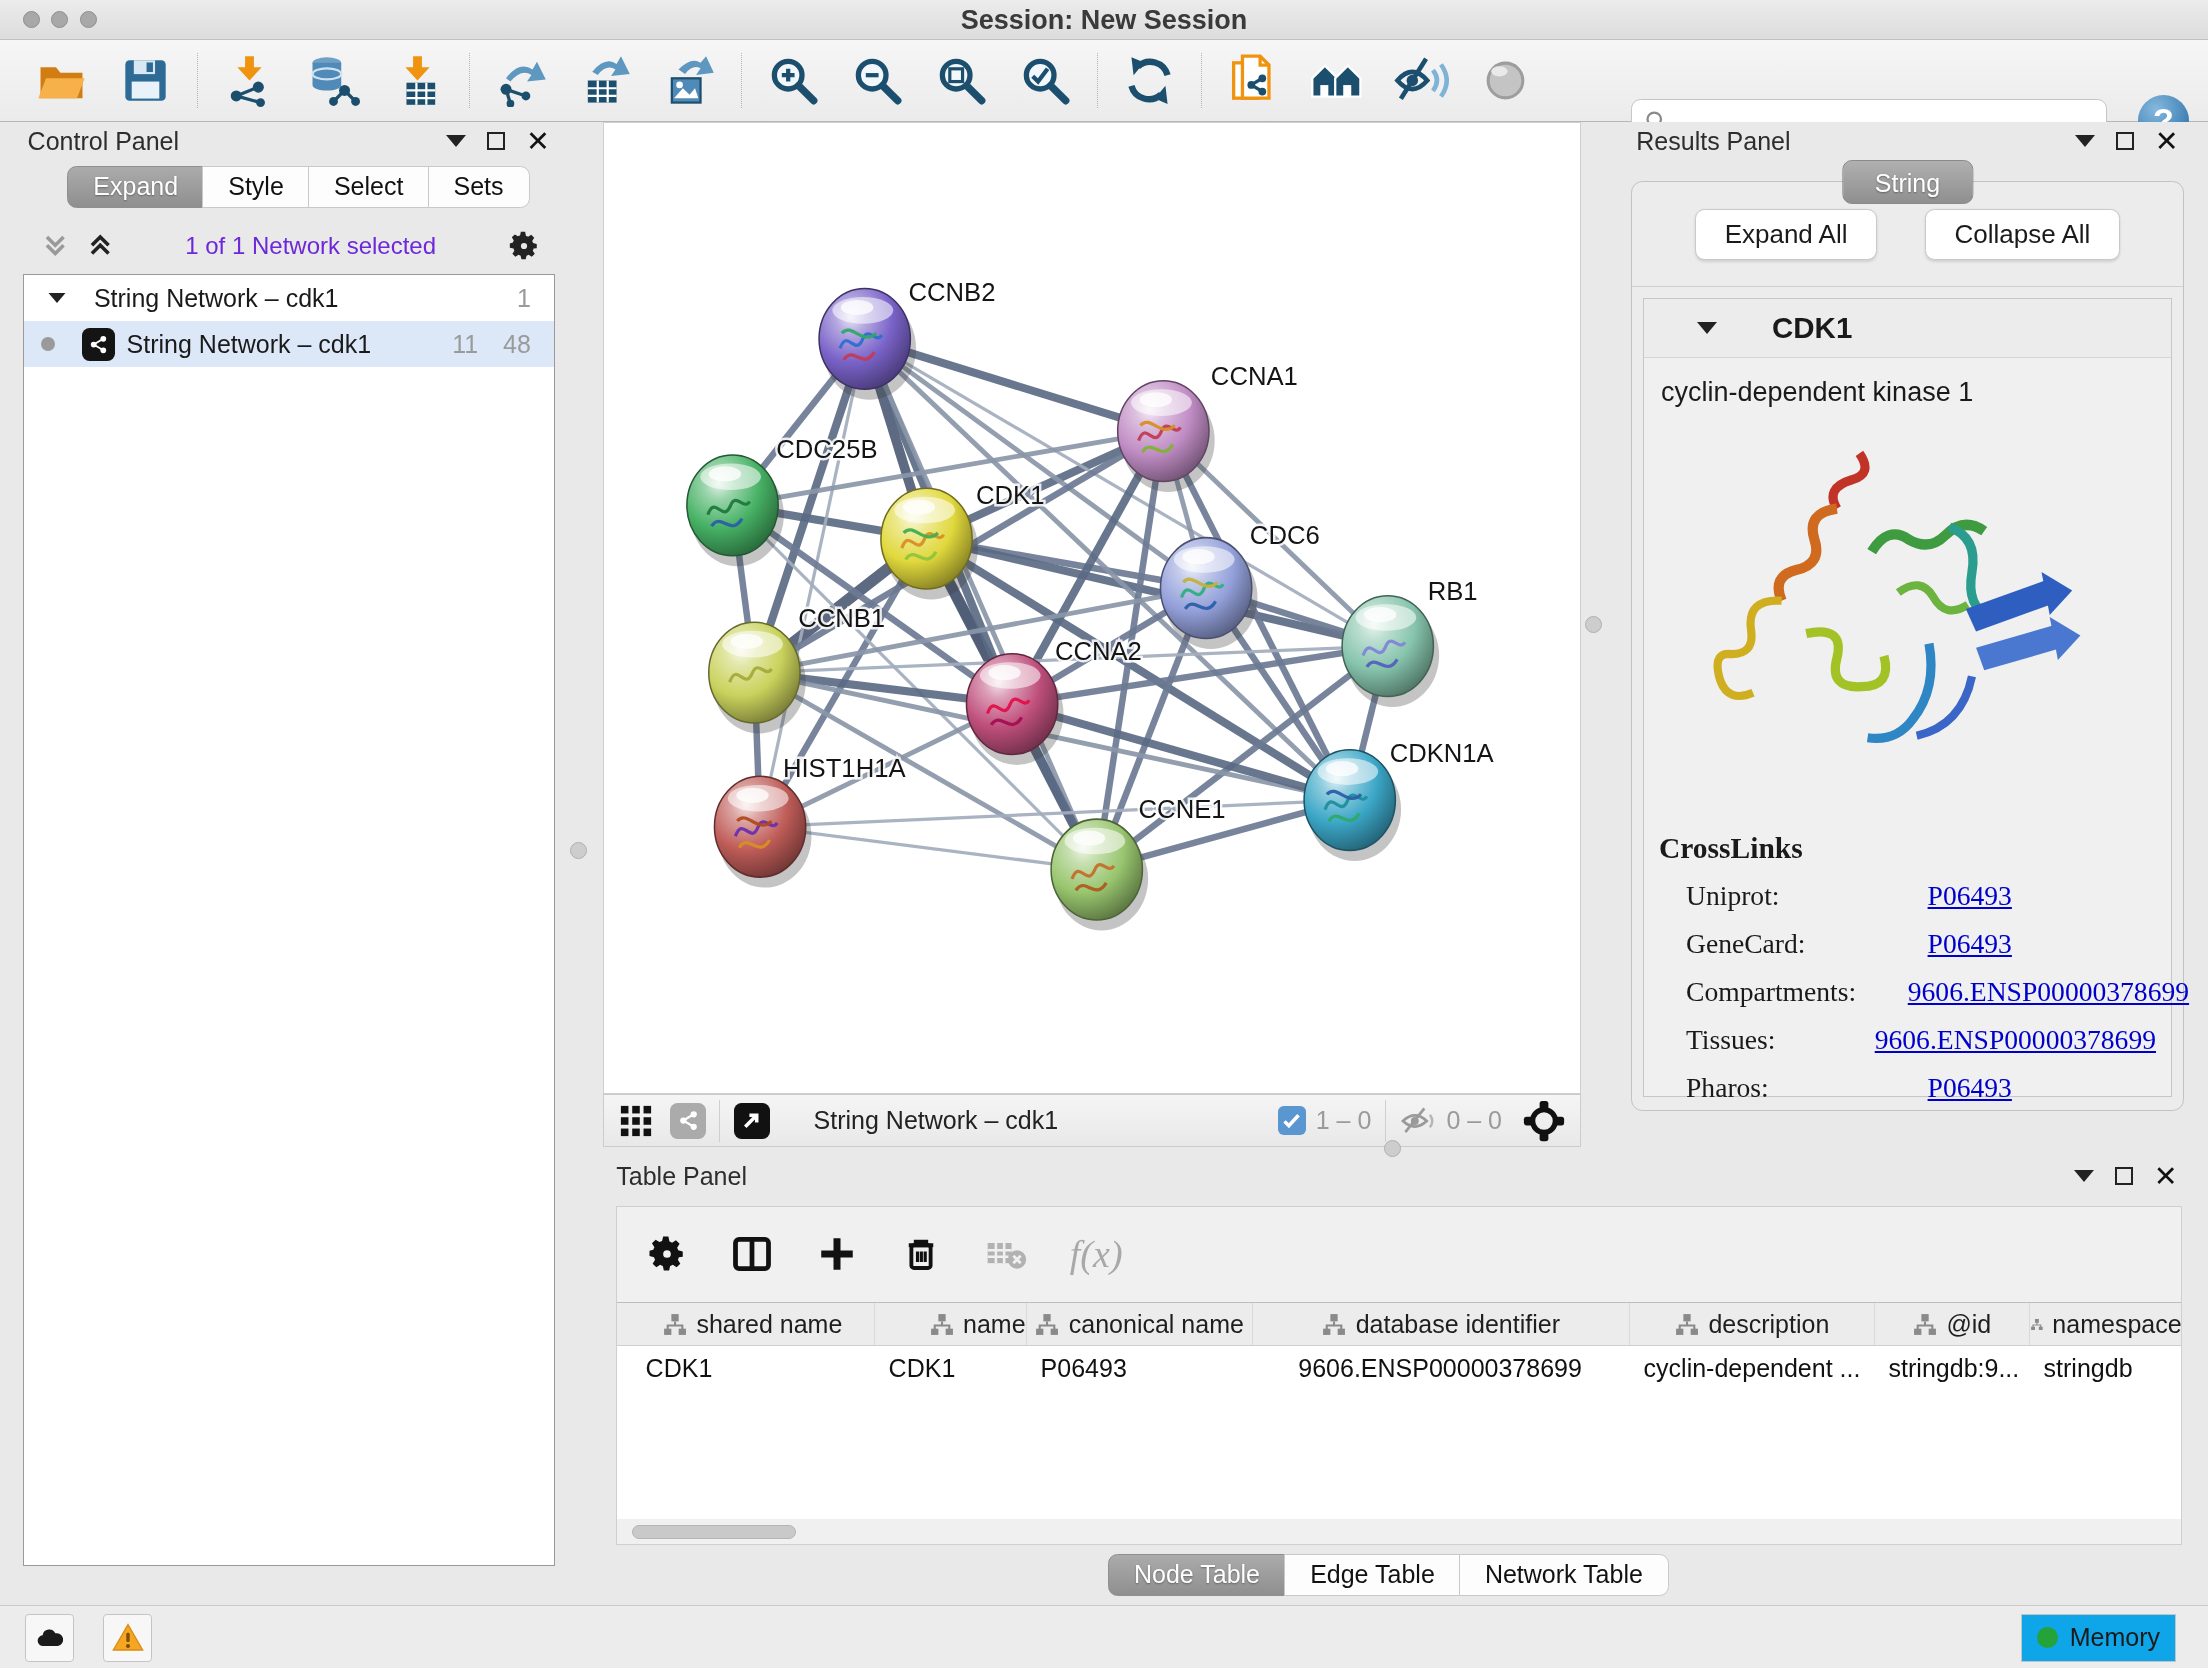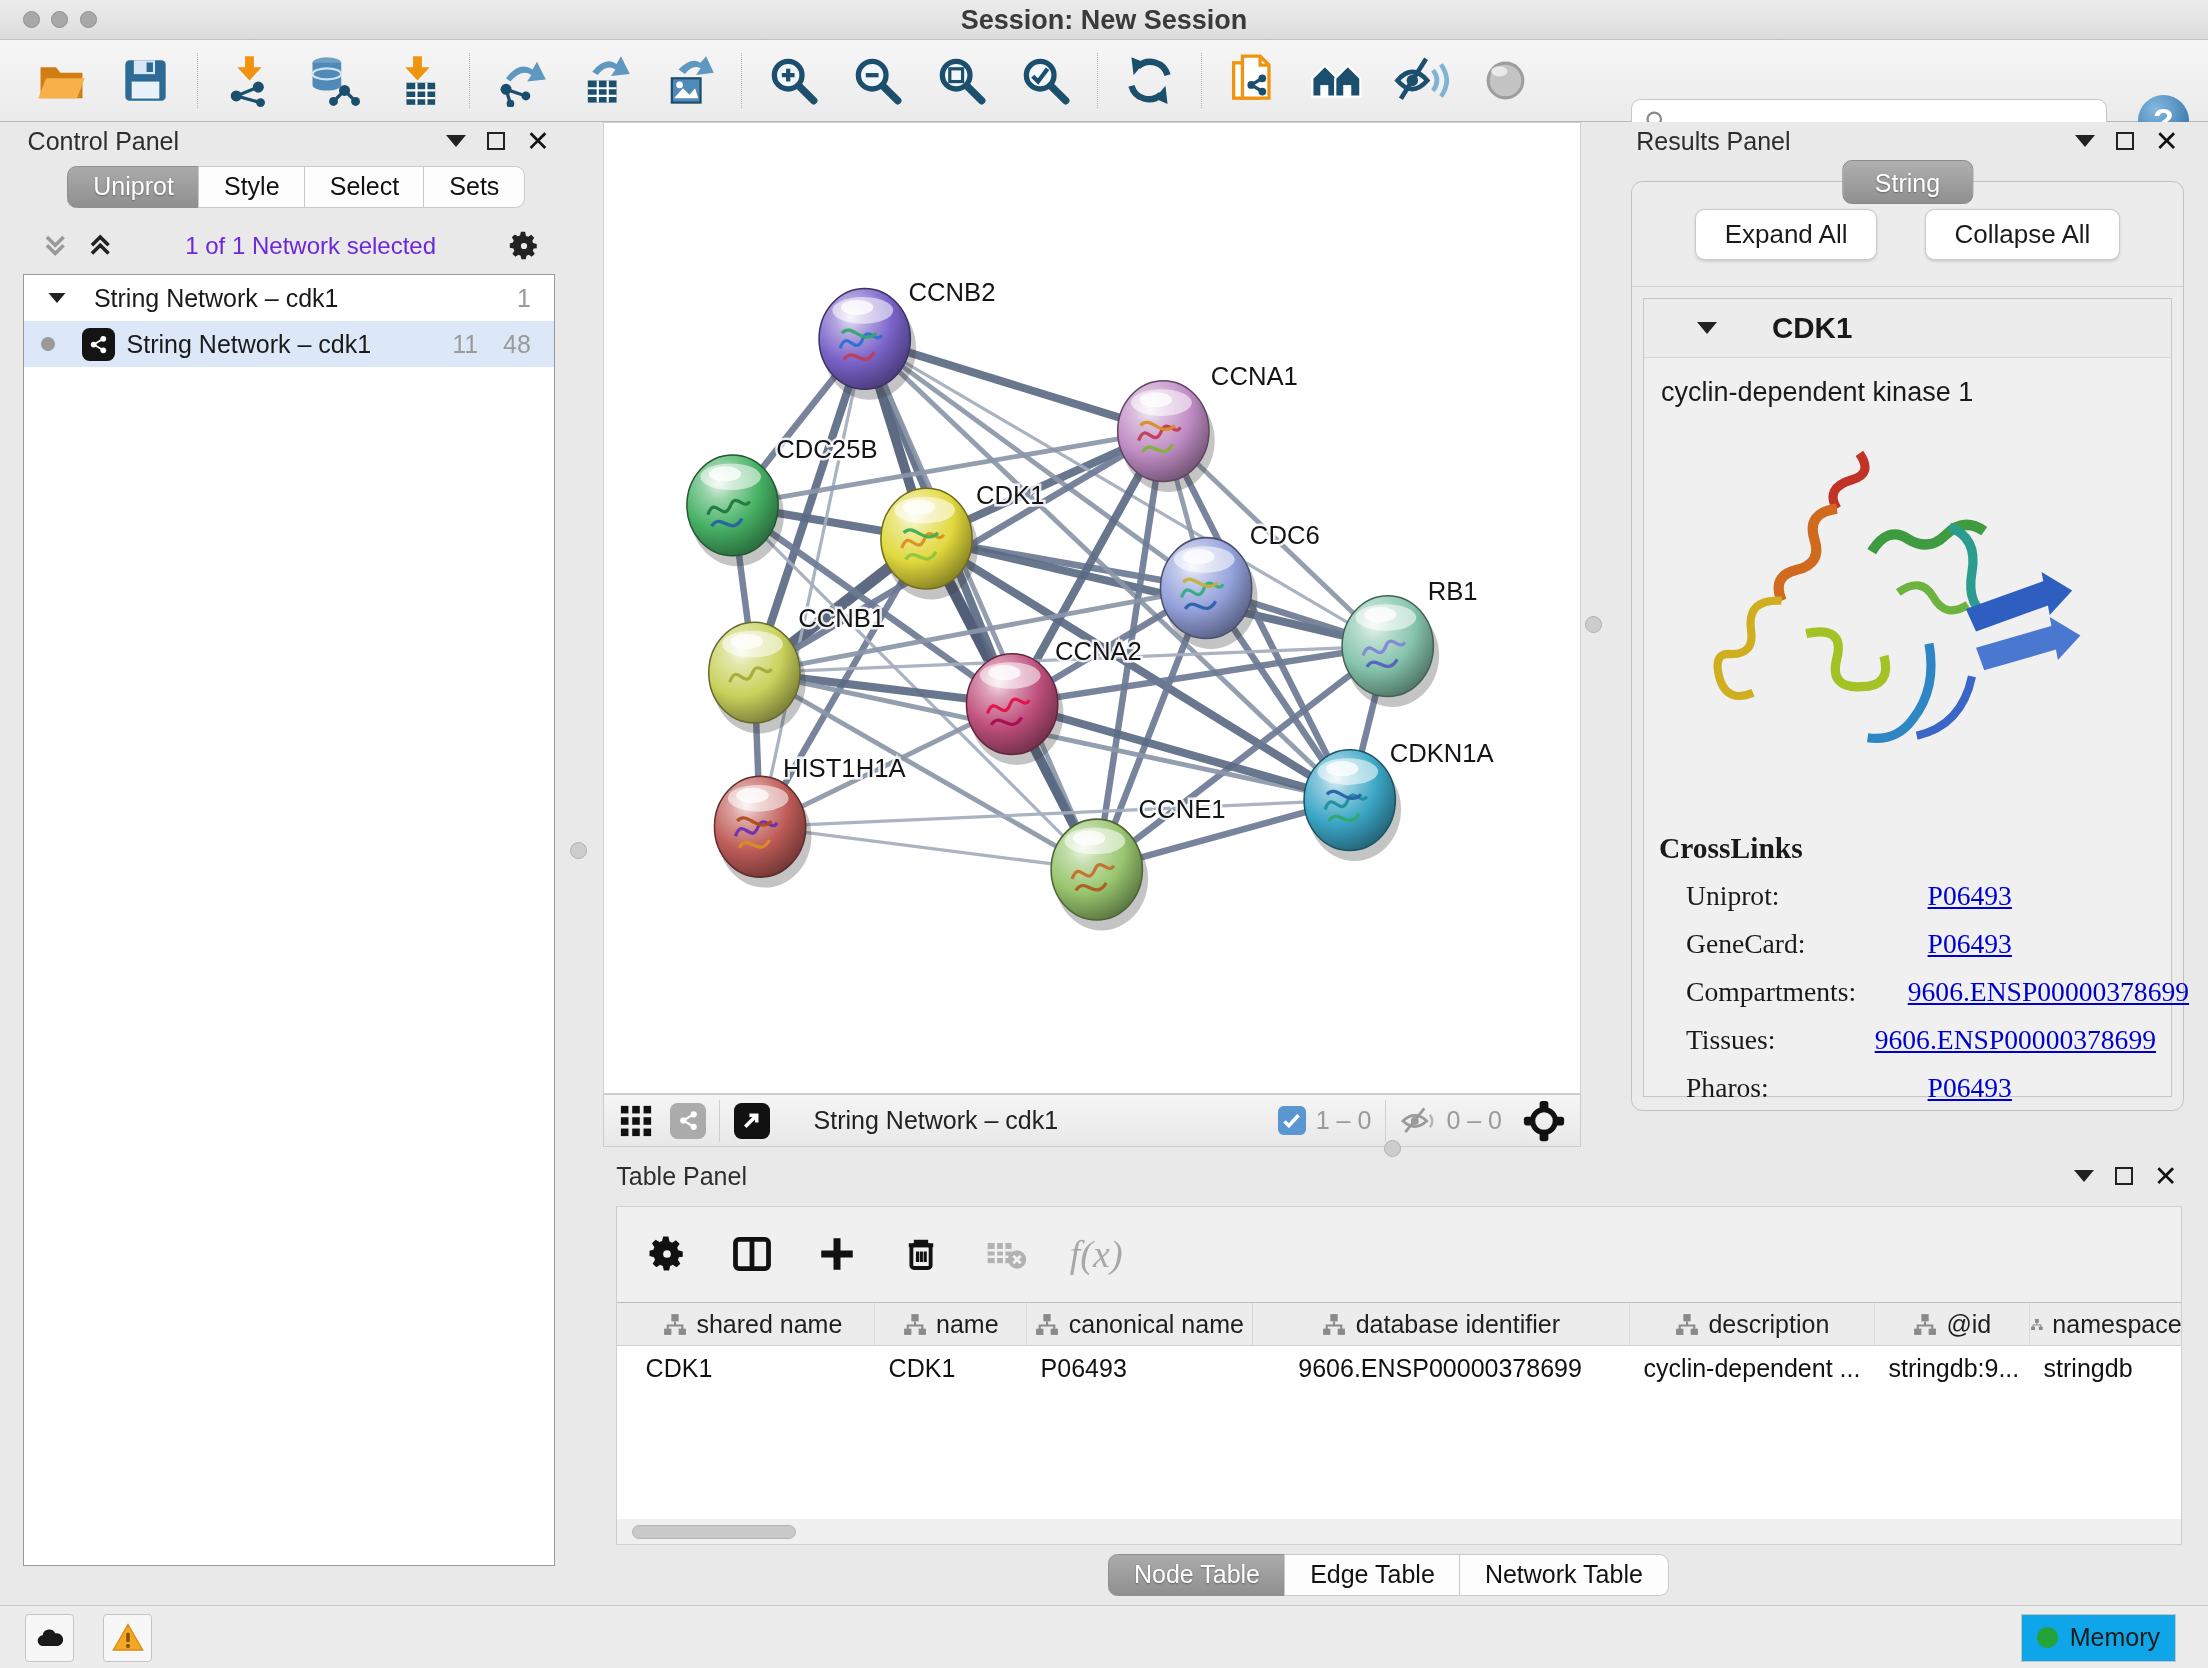--- a/index.html
+++ b/index.html
@@ -301,21 +301,21 @@
   <div class="control-panel">
     <div class="panel-head">
       <span class="panel-title">Control Panel</span>
       <span class="win-controls">
         <span class="caret-down"></span>
         <span class="float-box"></span>
         <span class="close-x">✕</span>
       </span>
     </div>
     <div class="cp-tabs">
-      <div class="tab first active">Uniprot</div>
+      <div class="tab first active">Expand</div>
       <div class="tab">Style</div>
       <div class="tab">Select</div>
       <div class="tab last">Sets</div>
     </div>
     <div class="cp-subbar">
       <svg class="chev" width="28.5" height="28.5" viewBox="0 0 24 24">
         <path d="M5 5 l7 7 7 -7 M5 12 l7 7 7 -7" fill="none" stroke="#9a9a9a" stroke-width="3"></path>
       </svg>
       <svg class="chev" width="28.5" height="28.5" viewBox="0 0 24 24">
         <path d="M5 19 l7 -7 7 7 M5 12 l7 -7 7 7" fill="none" stroke="#222" stroke-width="3"></path>
@@ -756,21 +756,21 @@
         <div class="thead">
             <div class="th" style="width: 243px;">
               <svg width="25" height="25" viewBox="0 0 24 24">
                 <rect x="9" y="2" width="7" height="7" fill="#8a8a8a"></rect>
                 <path d="M12.5 9 v4 M5.5 17 v-4 h14 v4" fill="none" stroke="#8a8a8a" stroke-width="2"></path>
                 <rect x="2" y="16" width="7" height="6" fill="#8a8a8a"></rect>
                 <rect x="16" y="16" width="7" height="6" fill="#8a8a8a"></rect>
               </svg>
               <span>shared name</span>
             </div>
-            <div class="th" style="width: 152px;">
+            <div class="th" style="width: 152px; justify-content: flex-end;">
               <svg width="25" height="25" viewBox="0 0 24 24">
                 <rect x="9" y="2" width="7" height="7" fill="#8a8a8a"></rect>
                 <path d="M12.5 9 v4 M5.5 17 v-4 h14 v4" fill="none" stroke="#8a8a8a" stroke-width="2"></path>
                 <rect x="2" y="16" width="7" height="6" fill="#8a8a8a"></rect>
                 <rect x="16" y="16" width="7" height="6" fill="#8a8a8a"></rect>
               </svg>
               <span>name</span>
             </div>
             <div class="th" style="width: 226px;">
               <svg width="25" height="25" viewBox="0 0 24 24">

